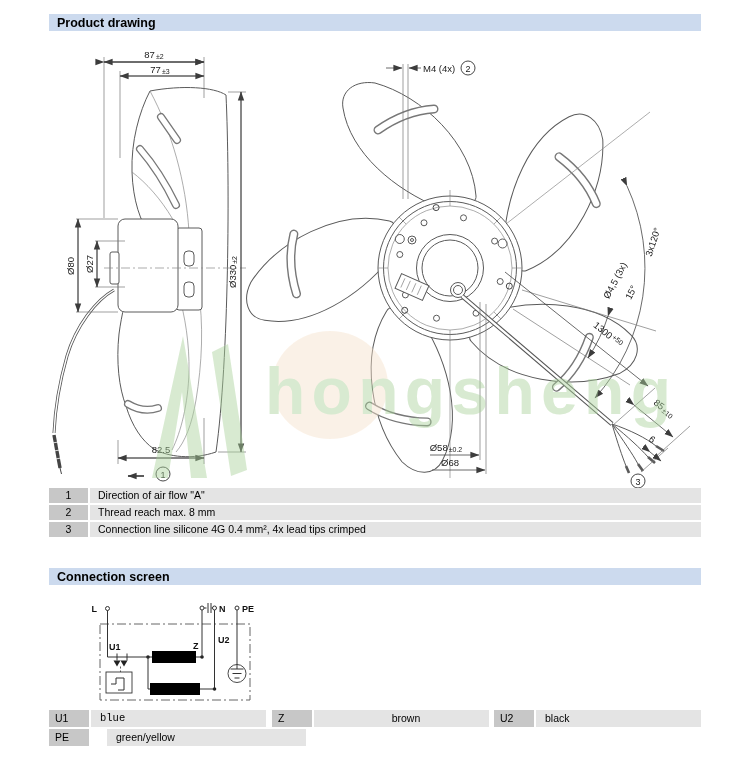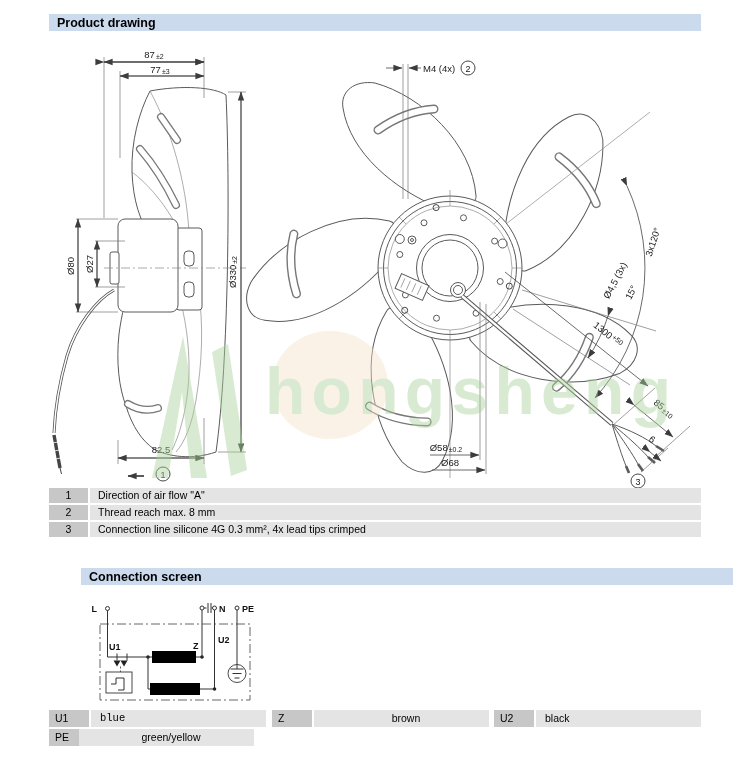--- a/index.html
+++ b/index.html
@@ -8,21 +8,21 @@
     background:#fff; font-family:"Liberation Sans", sans-serif; color:#000;
     overflow:hidden;
   }
   .section-bar {
     position:absolute; left:49px; width:652px; height:17px;
     background:var(--header-bg,#ccdaee);
     font-size:12.5px; font-weight:bold; line-height:19px;
     padding-left:8px; box-sizing:border-box;
   }
   #bar-product { top:14px; }
-  #bar-connection { top:568px;margin-left:32px; }
+  #bar-connection { top:568px; }
   svg text { font-family:"Liberation Sans", sans-serif; }
   .dimtxt { font-size:9.5px; fill:#1a1a1a; }
   .tol { font-size:7px; }
   .callout-num { font-size:9px; fill:#1a1a1a; }
   .wiretxt { font-size:9px; font-weight:bold; fill:#111; }
   .dline  { stroke:#444; stroke-width:0.8; fill:none; }
   .ext    { stroke:#777; stroke-width:0.7; fill:none; }
   .draw   { stroke:#5a5a5a; stroke-width:1; fill:none; }
   .drawf  { stroke:#5a5a5a; stroke-width:1; fill:#fff; }
   .light  { stroke:#8a8a8a; stroke-width:0.7; fill:none; }
@@ -271,21 +271,21 @@
   <div class="note-row" id="note-0">
     <div class="num-cell">1</div>
     <div class="text-cell">Direction of air flow "A"</div>
   </div>
   <div class="note-row" id="note-1">
     <div class="num-cell">2</div>
     <div class="text-cell">Thread reach max. 8 mm</div>
   </div>
   <div class="note-row" id="note-2">
     <div class="num-cell">3</div>
-    <div class="text-cell">Connection line silicone 4G 0.3 mm², 4x lead tips crimped</div>
+    <div class="text-cell">Connection line silicone 4G 0.4 mm², 4x lead tips crimped</div>
   </div>
 </div>
 
 <div class="section-bar" id="bar-connection">
   <span>Connection screen</span>
 </div>
 
 <svg style="position:absolute; left:0; top:592px;" width="750" height="116" viewBox="0 592 750 116">
   <g>
     <rect x="100" y="624" width="150" height="76" fill="none" stroke="#555" stroke-width="0.9" stroke-dasharray="9 3 2 3"></rect>
@@ -346,15 +346,15 @@
   <div class="wire-row" id="wire-row-0">
     <div class="wire-label" style="left:0;">U1</div>
     <div class="wire-value" style="left:42px; width:175px;font-family:Liberation Mono, monospace;">blue</div>
     <div class="wire-label" style="left:223px;">Z</div>
     <div class="wire-value" style="left:265px; width:175px;text-align:center;">brown</div>
     <div class="wire-label" style="left:445px;">U2</div>
     <div class="wire-value" style="left:487px; width:165px;">black</div>
   </div>
   <div class="wire-row" id="wire-row-1">
     <div class="wire-label" style="left:0;">PE</div>
-    <div class="wire-value" style="left:30px; width:175px;text-align:center;">green/yellow</div>
+    <div class="wire-value" style="left:58px; width:199px;">green/yellow</div>
   </div>
 </div>
 
 </body></html>

